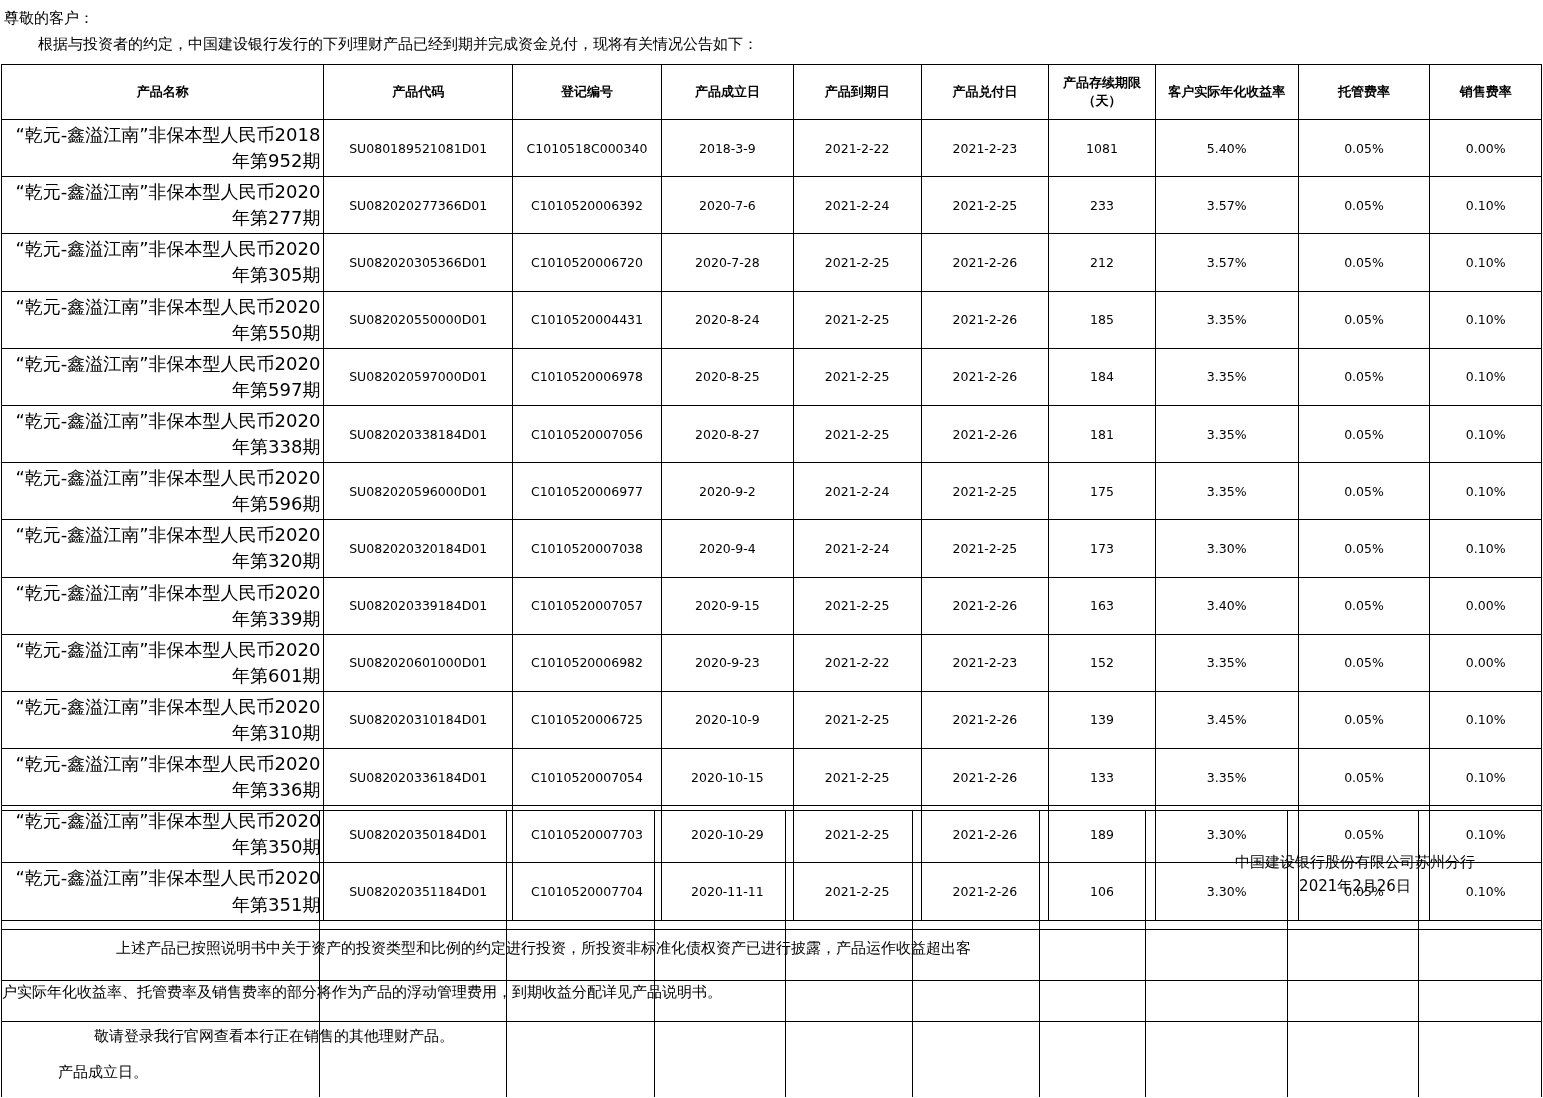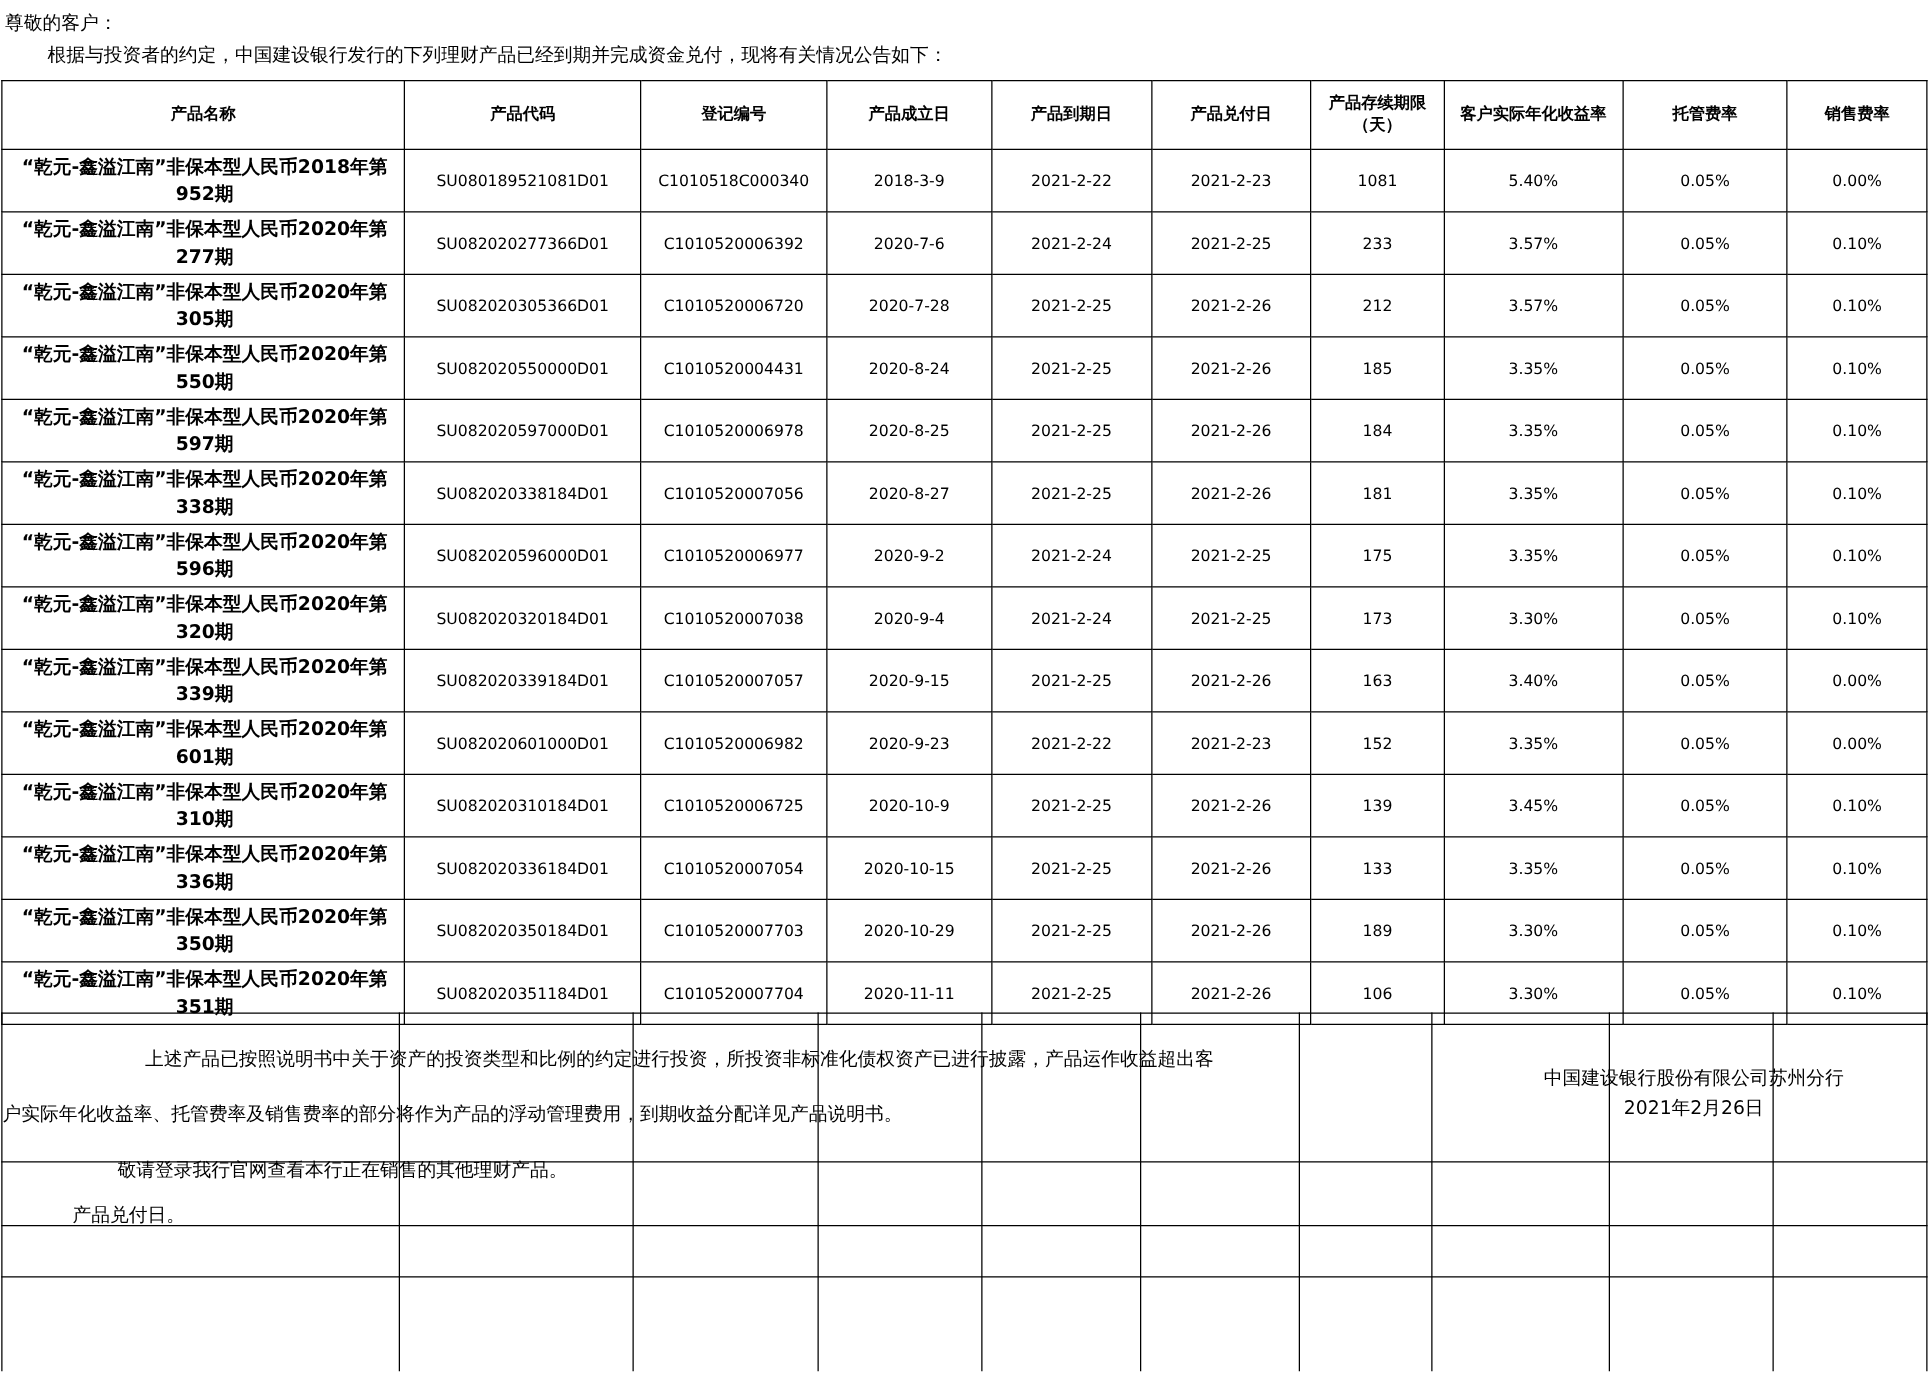--- a/index.html
+++ b/index.html
@@ -47,25 +47,24 @@
     vertical-align: middle;
     font-family: "DejaVu Sans", "Liberation Sans", sans-serif;
   }
   table.main th {
     font-weight: bold;
     font-size: 13px;
     height: 50px;
     line-height: 1.35;
   }
   table.main td.name {
-    text-align: center;
+    text-align: right;
     padding-left: 5px;
     line-height: 1.45;
-    font-size: 15px;
-    font-weight: bold;
+    font-size: 18px;
   }
   table.main tbody tr {
     height: 50px;
   }
   .col-name   { width: 318px; }
   .col-code   { width: 186px; }
   .col-reg    { width: 147px; }
   .col-est    { width: 130px; }
   .col-due    { width: 126px; }
   .col-pay    { width: 126px; }
@@ -352,21 +351,21 @@
     <div class="h" style="top:0px;"></div>
     <div class="h" style="top:119px;"></div>
     <div class="h" style="top:170px;"></div>
     <div class="h" style="top:211px;"></div>
   </div>
 
   <div class="notes">
     <p class="note-p1">上述产品已按照说明书中关于资产的投资类型和比例的约定进行投资，所投资非标准化债权资产已进行披露，产品运作收益超出客</p>
     <p class="note-p2">户实际年化收益率、托管费率及销售费率的部分将作为产品的浮动管理费用，到期收益分配详见产品说明书。</p>
     <p class="note-p3">敬请登录我行官网查看本行正在销售的其他理财产品。</p>
-    <p class="note-p4">产品兑付日。</p>
+    <p class="note-p4">产品成立日。</p>
   </div>
 
   <div class="sign">
     <div>中国建设银行股份有限公司苏州分行</div>
     <div>2021年2月26日</div>
   </div>
 
 </div>
 
 </body></html>

